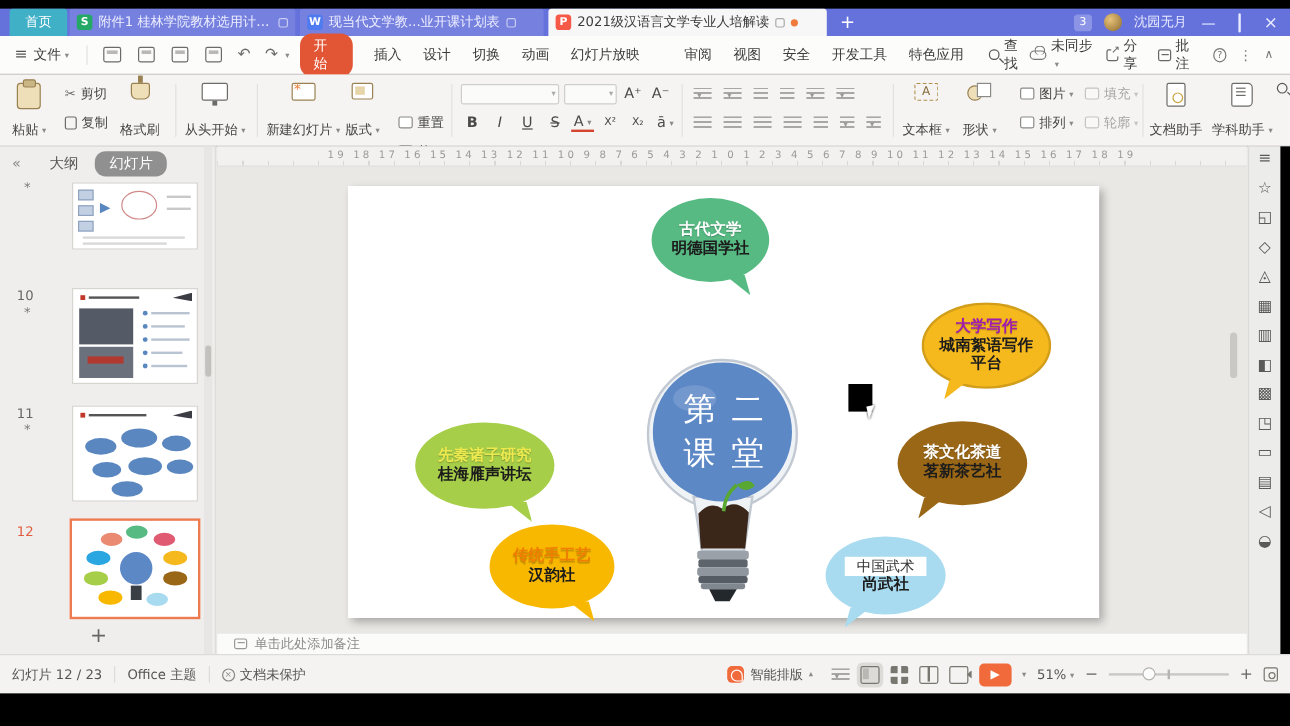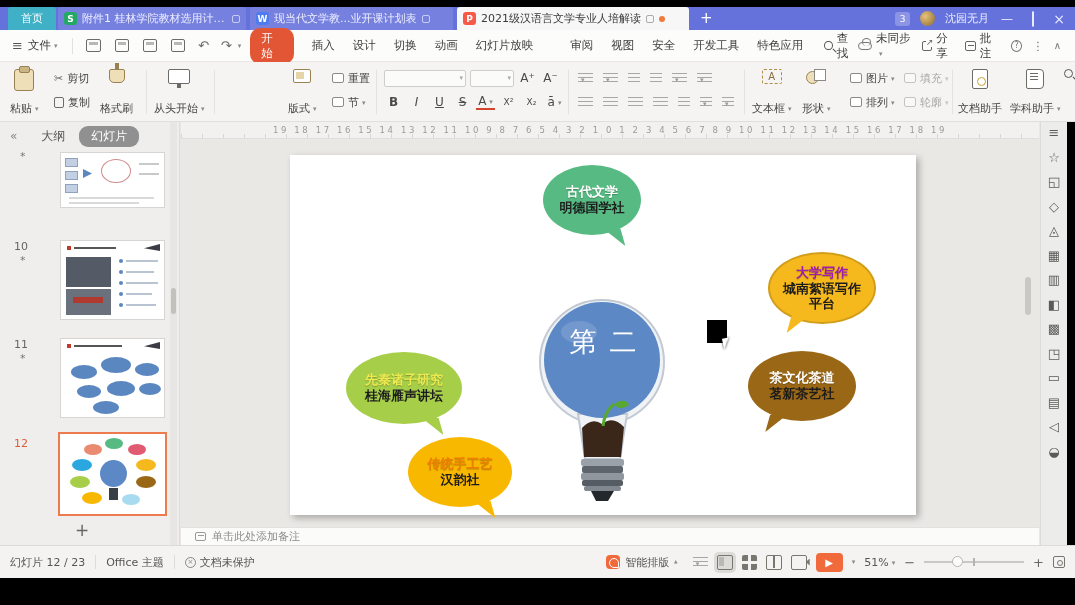--- a/index.html
+++ b/index.html
@@ -263,27 +263,33 @@
       </div>
     </div>
     <div class="rdiv" style="left:146px;"></div>
     <div class="rgroup" style="left:154px;">
       <div class="rb-big">
         <span class="ico-screen"></span>
         <span class="rb-label has-caret">从头开始</span>
       </div>
     </div>
     <div class="rdiv" style="left:214px;"></div>
+    <div class="rgroup" style="left:222px;">
+      <div class="rb-big">
+        <span class="ico-slide"></span>
+        <span class="rb-label has-caret">新建幻灯片</span>
+      </div>
+    </div>
     <div class="rgroup" style="left:288px;">
       <div class="rb-big">
         <span class="ico-layout"></span>
         <span class="rb-label has-caret">版式</span>
       </div>
     </div>
-    <div class="rgroup" style="left:332px;">
+    <div class="rgroup" style="left:332px;margin-top:24px;">
       <div class="rb-row">
         <span class="i-small-box"></span>
         <span>重置</span>
       </div>
       <div class="rb-row">
         <span class="i-small-box"></span>
         <span class="has-caret">节</span>
       </div>
     </div>
     <div class="rdiv" style="left:376px;"></div>
@@ -488,38 +494,44 @@
           <span class="b-l1" style="color: rgb(255, 255, 255);">茶文化茶道</span>
           <span class="b-l2">茗新茶艺社</span>
         </div>
 
         <div class="bubble" style="left: 118px; top: 282px; width: 104px; height: 70px; background-color: rgb(249, 184, 0);">
           <span class="tail tail-r"></span>
           <span class="b-l1" style="color: rgb(240, 126, 0);">传统手工艺</span>
           <span class="b-l2">汉韵社</span>
         </div>
 
+        <div class="bubble" style="left: 398px; top: 292px; width: 100px; height: 65px; background-color: rgb(169, 219, 240);">
+          <span class="tail tail-l"></span>
+          <span class="b-l1 band" style="color: rgb(51, 51, 51);">中国武术</span>
+          <span class="b-l2">尚武社</span>
+        </div>
 
         <svg width="135" height="205" viewBox="0 0 135 205" style="position:absolute; left:245px; top:143px;">
           <circle cx="67" cy="64" r="62" fill="#f0f3f6" stroke="#c2c9d2" stroke-width="2"></circle>
           <path d="M43 116 L50 161 L85 161 L92 116 Z" fill="#f0f3f6" stroke="#c2c9d2" stroke-width="2"></path>
           <path d="M47 130 Q57 119 67 126 Q78 117 89 129 L86 159 L49 159 Z" fill="#3a2719"></path>
           <circle cx="67" cy="62" r="58" fill="#5d88c6"></circle>
           <ellipse cx="44" cy="34" rx="18" ry="11" fill="rgba(255,255,255,0.14)"></ellipse>
           <path d="M68 128 C69 118 72 112 79 106" fill="none" stroke="#58a832" stroke-width="3"></path>
           <path d="M79 106 q11 -7 15 1 q-9 7 -15 -1" fill="#58a832"></path>
           <rect x="46" y="161" width="43" height="7" rx="2" fill="#9aa1a8"></rect>
           <rect x="47" y="168" width="41" height="7" rx="2" fill="#5d646b"></rect>
           <rect x="46" y="175" width="43" height="7" rx="2" fill="#8f969d"></rect>
           <rect x="47" y="182" width="41" height="6" rx="2" fill="#555c63"></rect>
           <rect x="49" y="188" width="37" height="5" rx="2" fill="#80878e"></rect>
           <path d="M56 193 L79 193 L73 203 L61 203 Z" fill="#23282d"></path>
         </svg>
         <div class="bulb-text">
           <div>第二</div>
+          <div>课堂</div>
         </div>
 
         <div class="cursor-block"></div>
         <div class="cursor-arrow"></div>
       </div>
       <div class="cv-scroll"></div>
     </div>
 
     <div class="notesbar">
       <span class="i-notes"></span>

